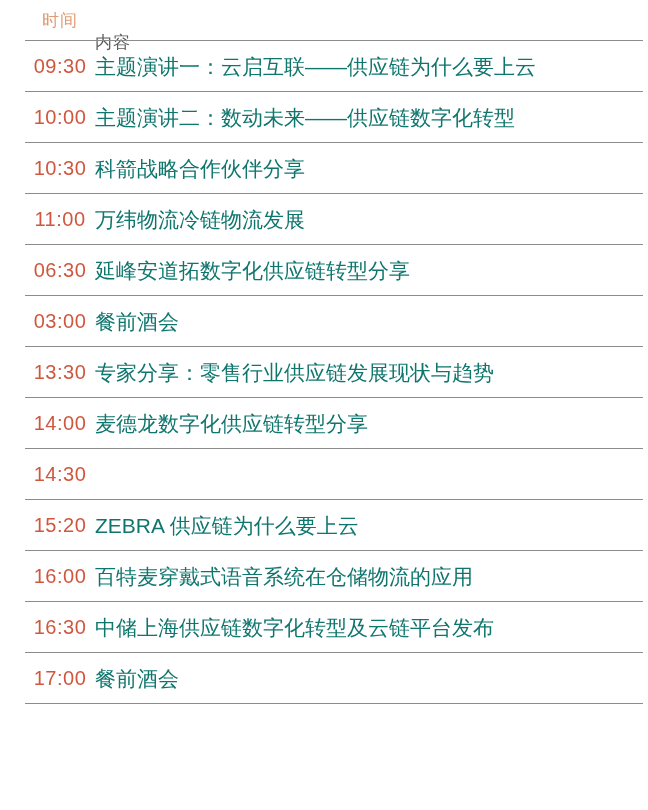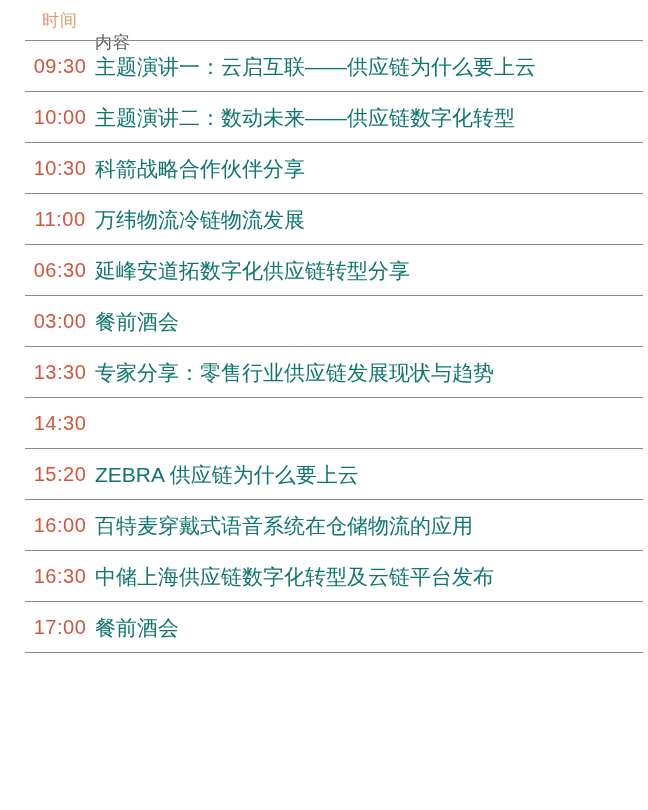--- a/index.html
+++ b/index.html
@@ -95,20 +95,24 @@
       </div>
       <div class="row">
         <div class="cell-time">03:00</div>
         <div class="cell-content">餐前酒会</div>
       </div>
       <div class="row">
         <div class="cell-time">13:30</div>
         <div class="cell-content">专家分享：零售行业供应链发展现状与趋势</div>
       </div>
       <div class="row">
+        <div class="cell-time">14:00</div>
+        <div class="cell-content">麦德龙数字化供应链转型分享</div>
+      </div>
+      <div class="row">
         <div class="cell-time">14:30</div>
       </div>
       <div class="row">
         <div class="cell-time">15:20</div>
         <div class="cell-content">ZEBRA 供应链为什么要上云</div>
       </div>
       <div class="row">
         <div class="cell-time">16:00</div>
         <div class="cell-content">百特麦穿戴式语音系统在仓储物流的应用</div>
       </div>

